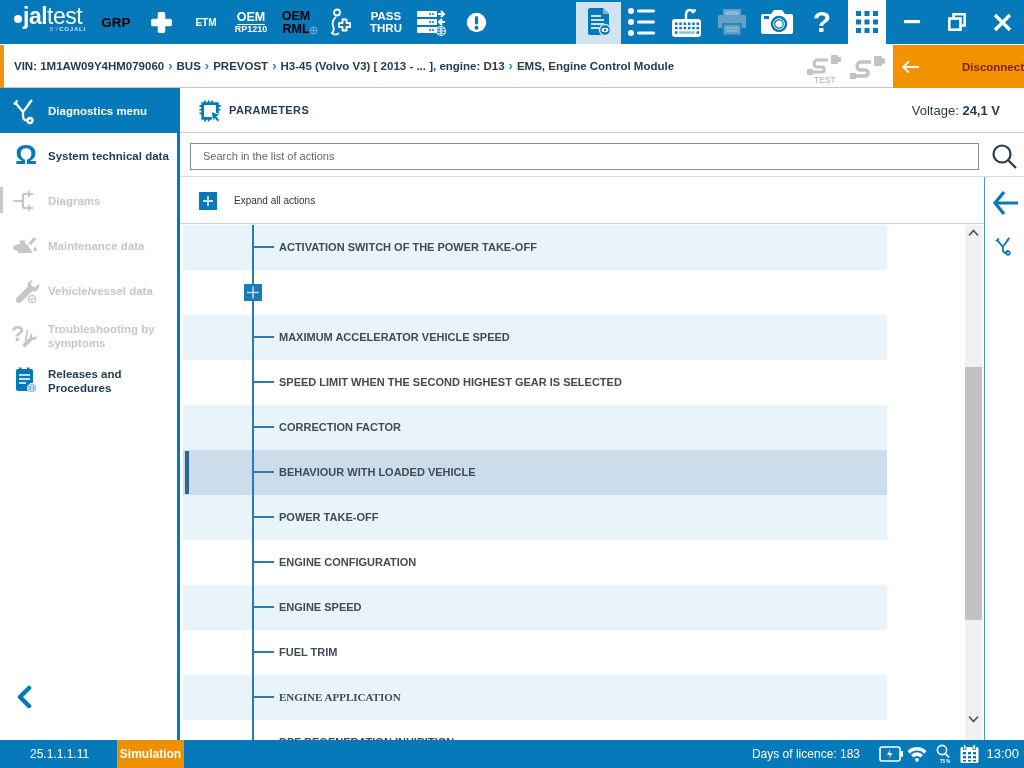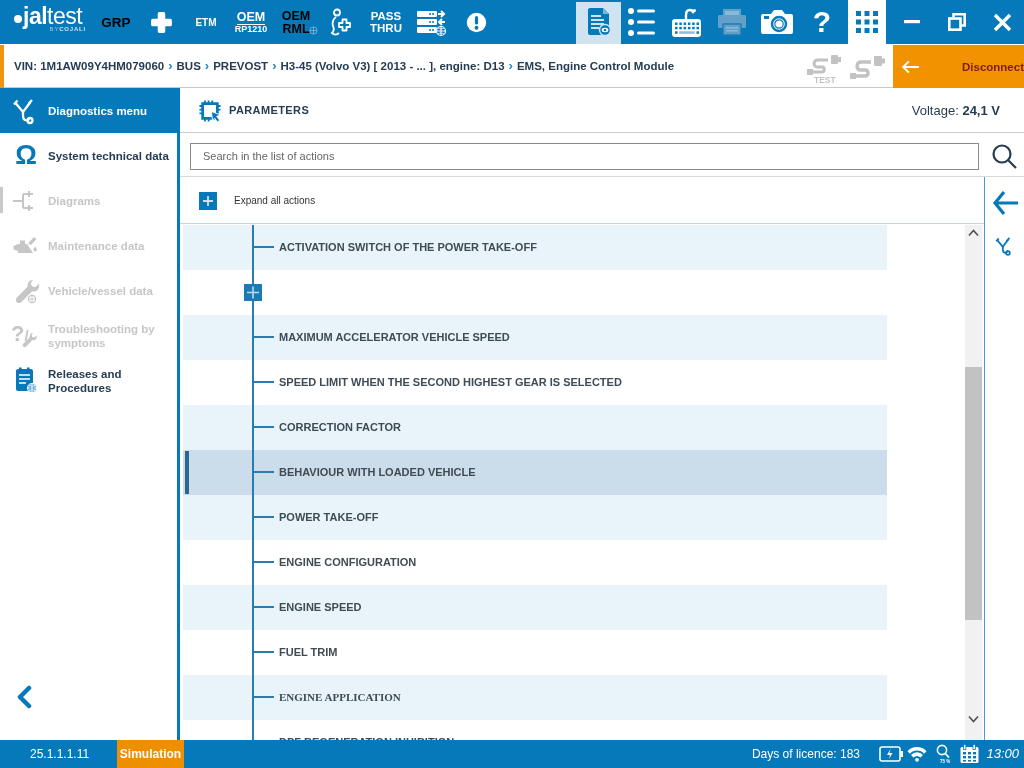--- a/index.html
+++ b/index.html
@@ -51,21 +51,21 @@
 #vscroll { position:absolute; left:785px; top:137px; width:17px; height:515px; background:#f1f1f1; }
 #vthumb { position:absolute; left:0; top:142px; width:17px; height:253px; background:#c2c2c2; }
 
 #rline { position:absolute; left:804px; top:89px; width:1px; height:563px; background:#4a9aca; }
 #rstrip { position:absolute; left:805px; top:89px; width:39px; height:563px; background:#fff; }
 
 #bottombar { position:absolute; left:0; top:740px; width:1024px; height:28px; background:#0679ba; color:#fff; font-size:12px; }
 #ipaddr { position:absolute; left:30px; top:0; height:28px; line-height:28px; }
 #simu { position:absolute; left:117px; top:0; width:67px; height:28px; background:#ee8f00; text-align:center; line-height:28px; font-weight:bold; }
 #licence { position:absolute; right:164px; top:0; height:28px; line-height:28px; }
-#clock { position:absolute; right:5px; top:0; height:28px; line-height:28px; font-size:13px;font-style:italic; }
+#clock { position:absolute; right:5px; top:0; height:28px; line-height:28px; font-size:13px; }
 </style>
 </head>
 <body>
 
 <div id="topbar">
   <div class="abs" style="left:14px;top:3px;width:72px;">
     <div style="font-size:23px;color:#fff;line-height:26px;white-space:nowrap;"><span style="display:inline-block;width:8px;height:8px;border-radius:50%;background:#fff;margin-right:1px;vertical-align:1px;"></span><span style="font-weight:bold;letter-spacing:-.5px;">jal</span><span style="font-weight:normal;letter-spacing:-.5px;">test</span></div>
     <div style="font-size:6px;color:#cfe3f1;letter-spacing:.8px;text-align:right;margin-top:-3px;"><span style="color:#9cc5de">BY</span><b>COJALI</b></div>
   </div>
   <div class="tbl muted" style="left:96px;width:40px;font-size:13.5px;">GRP</div>

